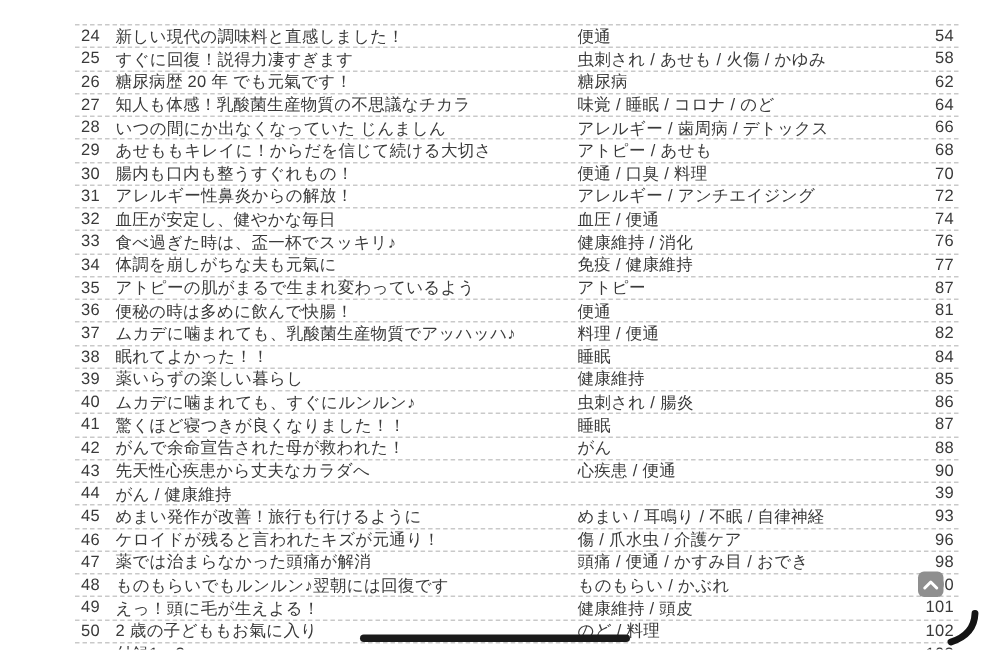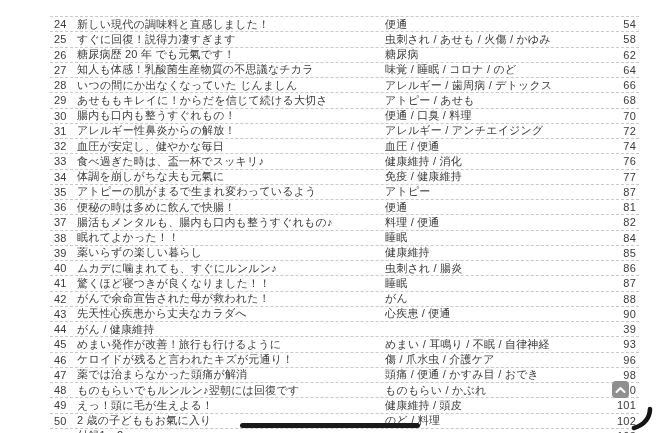--- a/index.html
+++ b/index.html
@@ -116,21 +116,21 @@
       <span class="col-page">87</span>
     </div>
     <div class="toc-row" style="color: rgb(58, 58, 58); border-bottom-color: rgb(201, 201, 201);">
       <span class="col-num">36</span>
       <span class="col-title">便秘の時は多めに飲んで快腸！</span>
       <span class="col-cat">便通</span>
       <span class="col-page">81</span>
     </div>
     <div class="toc-row" style="color: rgb(58, 58, 58); border-bottom-color: rgb(201, 201, 201);">
       <span class="col-num">37</span>
-      <span class="col-title">腸活もメンタルも、腸内も口内も整うすぐれもの♪</span>
+      <span class="col-title">ムカデに噛まれても、乳酸菌生産物質でアッハッハ♪</span>
       <span class="col-cat">料理 / 便通</span>
       <span class="col-page">82</span>
     </div>
     <div class="toc-row" style="color: rgb(58, 58, 58); border-bottom-color: rgb(201, 201, 201);">
       <span class="col-num">38</span>
       <span class="col-title">眠れてよかった！！</span>
       <span class="col-cat">睡眠</span>
       <span class="col-page">84</span>
     </div>
     <div class="toc-row" style="color: rgb(58, 58, 58); border-bottom-color: rgb(201, 201, 201);">

